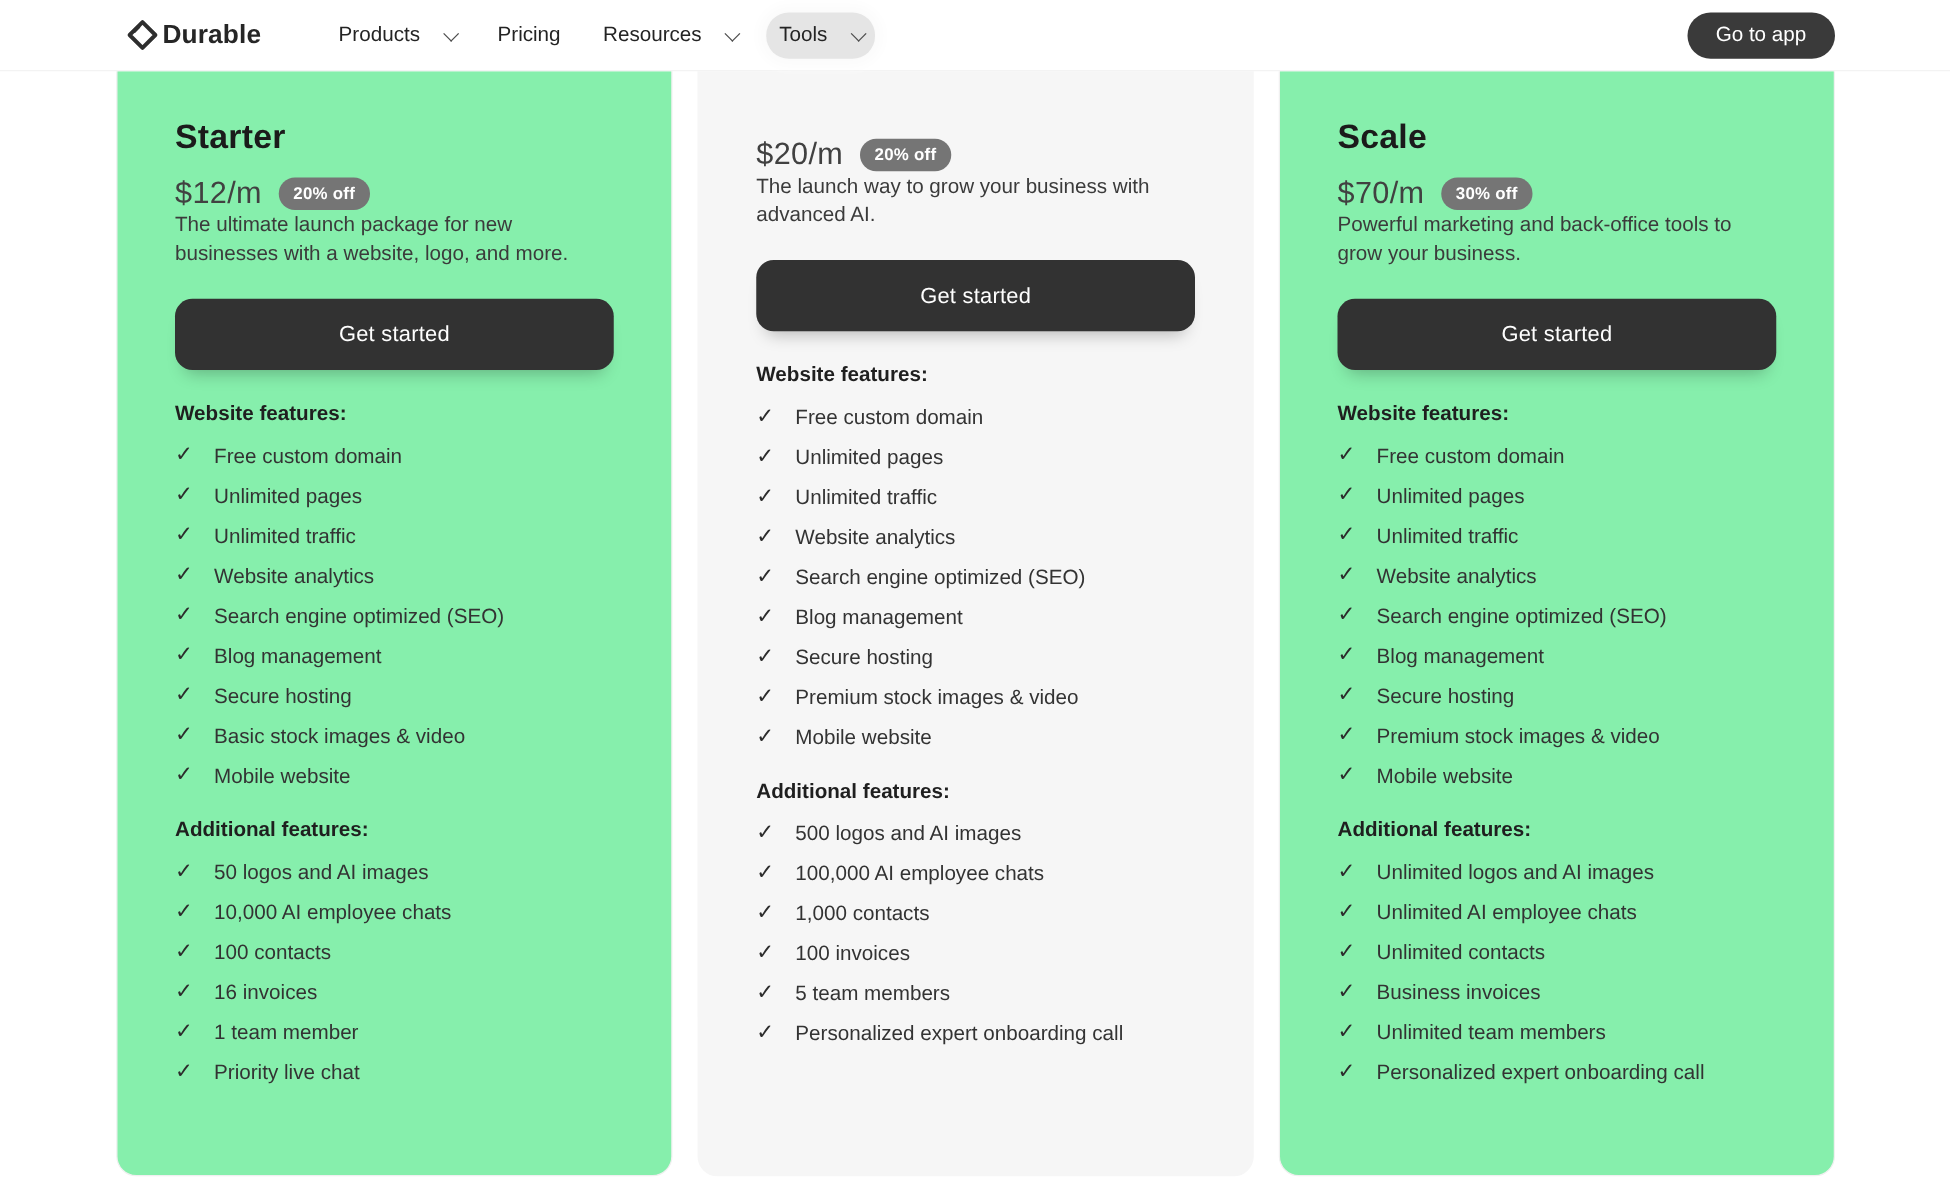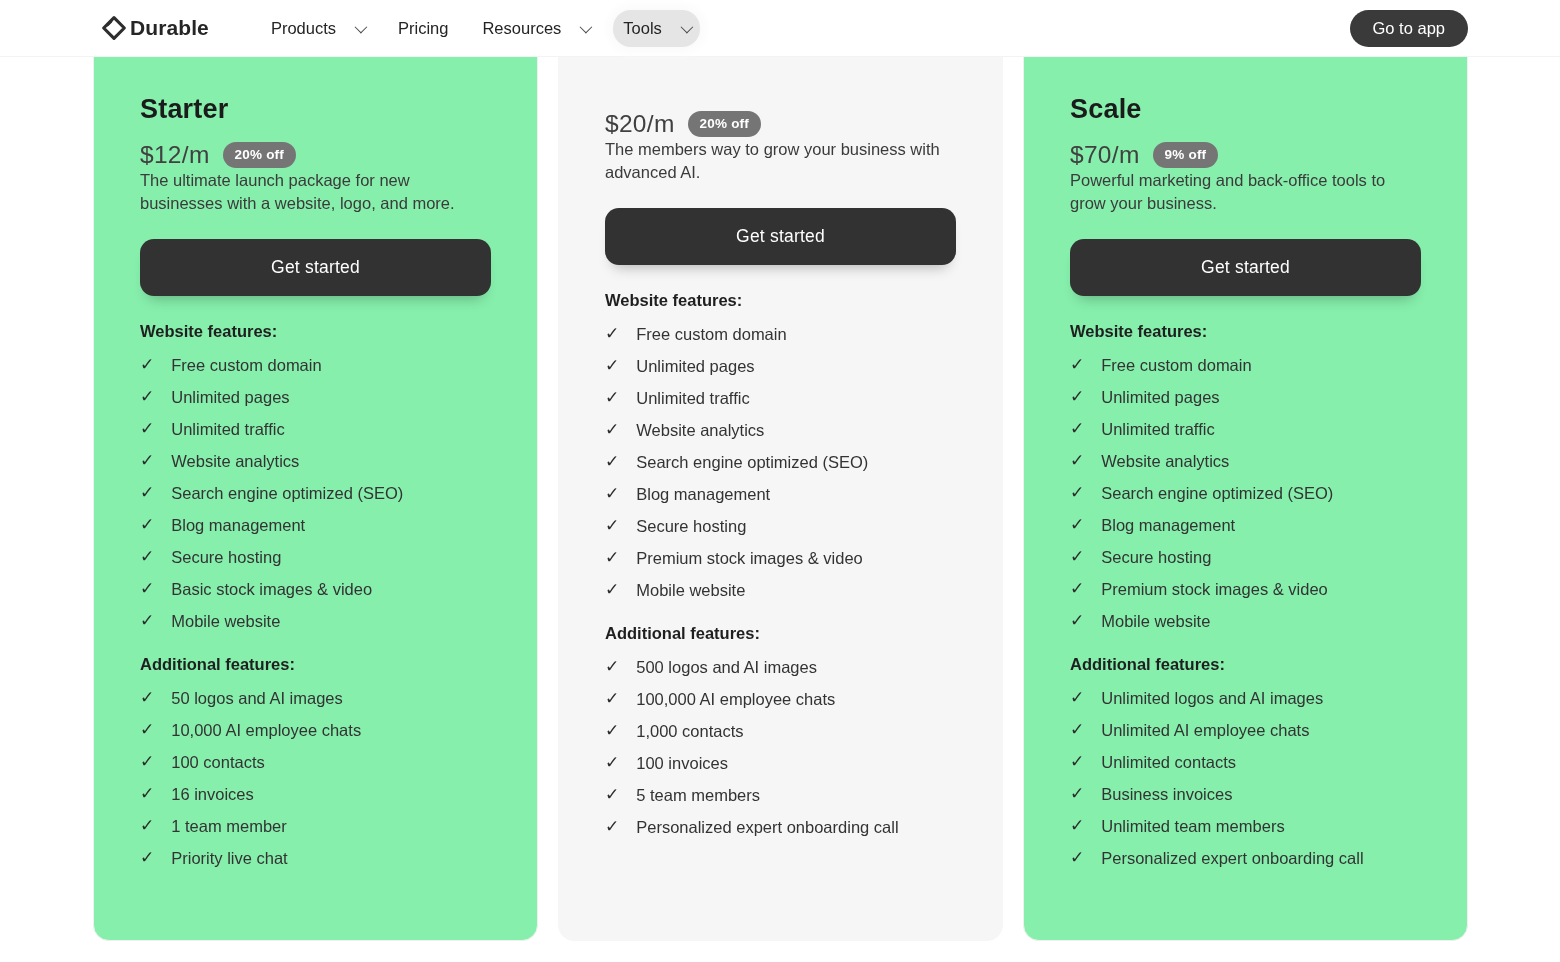--- a/index.html
+++ b/index.html
@@ -230,21 +230,21 @@
           <span>Priority live chat</span>
         </li>
       </ul>
   </section>
 
   <section class="card highlight">
     <div class="price-row">
       <span class="plan-price">$20/m</span>
       <span class="discount-badge">20% off</span>
     </div>
-    <p class="plan-desc">The members way to grow your business with advanced AI.</p>
+    <p class="plan-desc">The launch way to grow your business with advanced AI.</p>
     <button class="get-started">Get started</button>
     <h3 class="feat-heading">Website features:</h3>
     <ul class="features">
         <li class="feature-row">
           <span class="check">✓</span>
           <span>Free custom domain</span>
         </li>
         <li class="feature-row">
           <span class="check">✓</span>
           <span>Unlimited pages</span>
@@ -304,21 +304,21 @@
           <span class="check">✓</span>
           <span>Personalized expert onboarding call</span>
         </li>
       </ul>
   </section>
 
   <section class="card">
     <h2 class="plan-title">Scale</h2>
     <div class="price-row">
       <span class="plan-price">$70/m</span>
-      <span class="discount-badge">9% off</span>
+      <span class="discount-badge">30% off</span>
     </div>
     <p class="plan-desc">Powerful marketing and back-office tools to grow your business.</p>
     <button class="get-started">Get started</button>
     <h3 class="feat-heading">Website features:</h3>
     <ul class="features">
         <li class="feature-row">
           <span class="check">✓</span>
           <span>Free custom domain</span>
         </li>
         <li class="feature-row">

